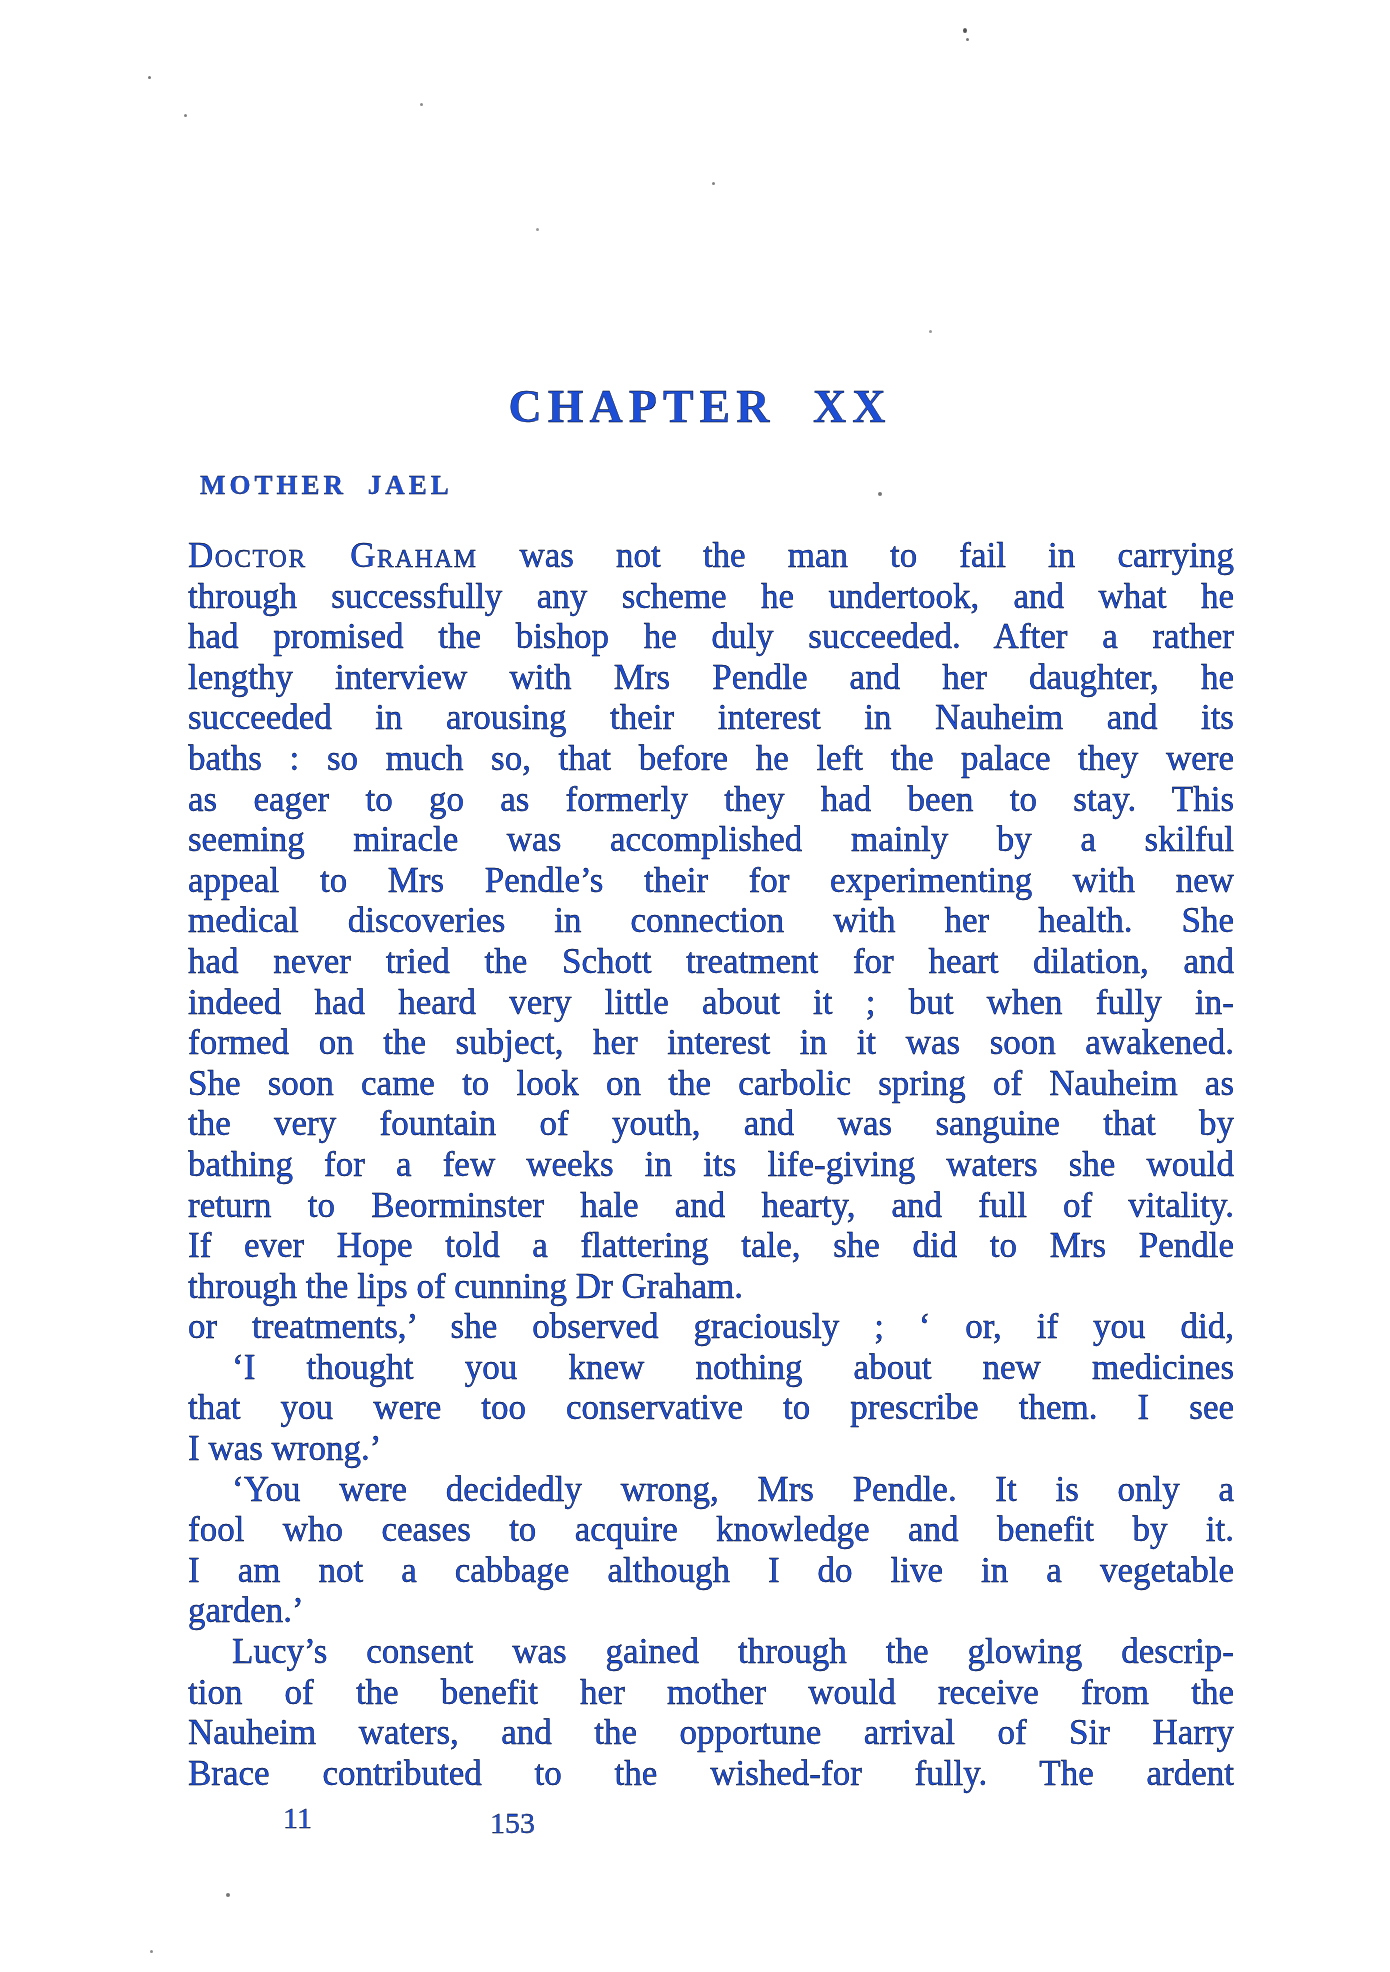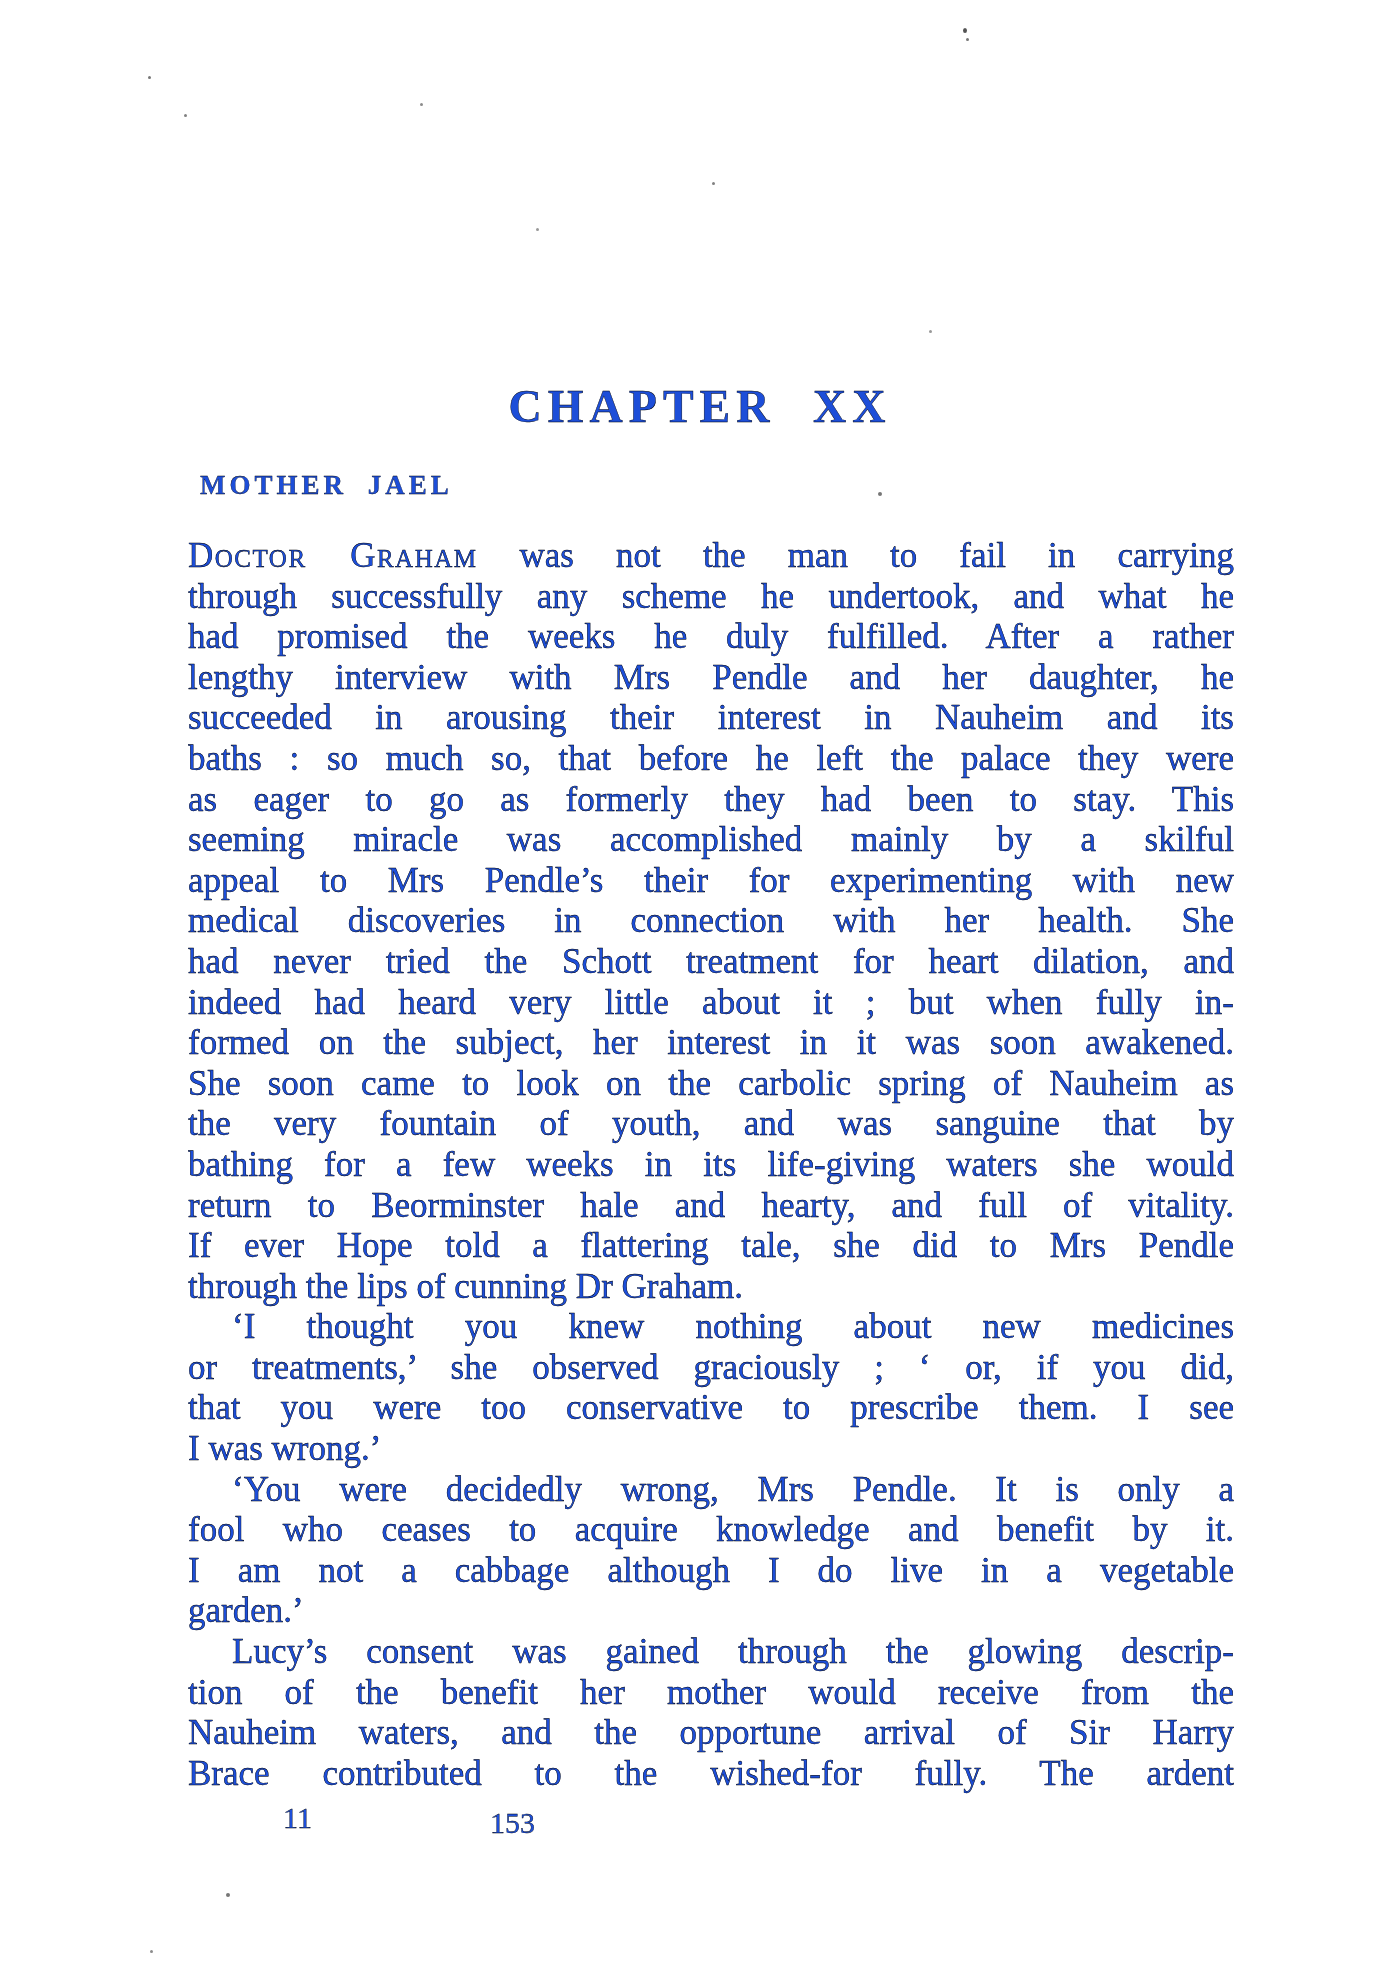--- a/index.html
+++ b/index.html
@@ -74,39 +74,39 @@
 
 <div class="page">
 
   <div class="chapter-heading">CHAPTER XX</div>
 
   <div class="chapter-subtitle">MOTHER JAEL</div>
 
   <div class="body-text" id="body-text">
       <div class="line"><span class="sc">Doctor Graham</span> was not the man to fail in carrying</div>
       <div class="line">through successfully any scheme he undertook, and what he</div>
-      <div class="line">had promised the weeks he duly fulfilled.  After a rather</div>
+      <div class="line">had promised the bishop he duly succeeded.  After a rather</div>
       <div class="line">lengthy interview with Mrs Pendle and her daughter, he</div>
       <div class="line">succeeded in arousing their interest in Nauheim and its</div>
       <div class="line">baths : so much so, that before he left the palace they were</div>
       <div class="line">as eager to go as formerly they had been to stay.  This</div>
       <div class="line">seeming miracle was accomplished mainly by a skilful</div>
       <div class="line">appeal to Mrs Pendle’s their for experimenting with new</div>
       <div class="line">medical discoveries in connection with her health.  She</div>
       <div class="line">had never tried the Schott treatment for heart dilation, and</div>
       <div class="line">indeed had heard very little about it ; but when fully in-</div>
       <div class="line">formed on the subject, her interest in it was soon awakened.</div>
       <div class="line">She soon came to look on the carbolic spring of Nauheim as</div>
       <div class="line">the very fountain of youth, and was sanguine that by</div>
       <div class="line">bathing for a few weeks in its life-giving waters she would</div>
       <div class="line">return to Beorminster hale and hearty, and full of vitality.</div>
       <div class="line">If ever Hope told a flattering tale, she did to Mrs Pendle</div>
       <div class="line last">through the lips of cunning Dr Graham.</div>
+      <div class="line">or treatments,’ she observed graciously ; ‘ or, if you did,</div>
       <div class="line indent">‘I thought you knew nothing about new medicines</div>
-      <div class="line">or treatments,’ she observed graciously ; ‘ or, if you did,</div>
       <div class="line">that you were too conservative to prescribe them.  I see</div>
       <div class="line last">I was wrong.’</div>
       <div class="line indent">‘You were decidedly wrong, Mrs Pendle.  It is only a</div>
       <div class="line">fool who ceases to acquire knowledge and benefit by it.</div>
       <div class="line">I am not a cabbage although I do live in a vegetable</div>
       <div class="line last">garden.’</div>
       <div class="line indent">Lucy’s consent was gained through the glowing descrip-</div>
       <div class="line">tion of the benefit her mother would receive from the</div>
       <div class="line">Nauheim waters, and the opportune arrival of Sir Harry</div>
       <div class="line">Brace contributed to the wished-for fully.  The ardent</div>

